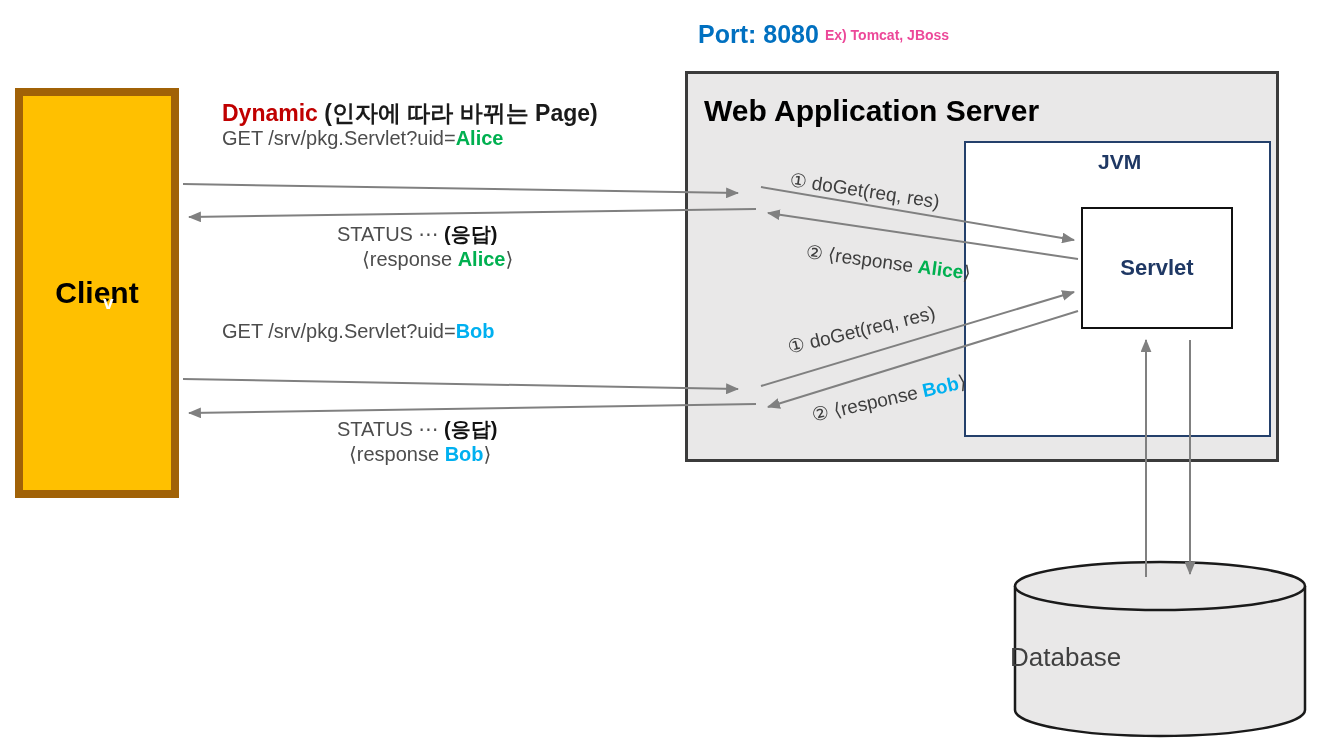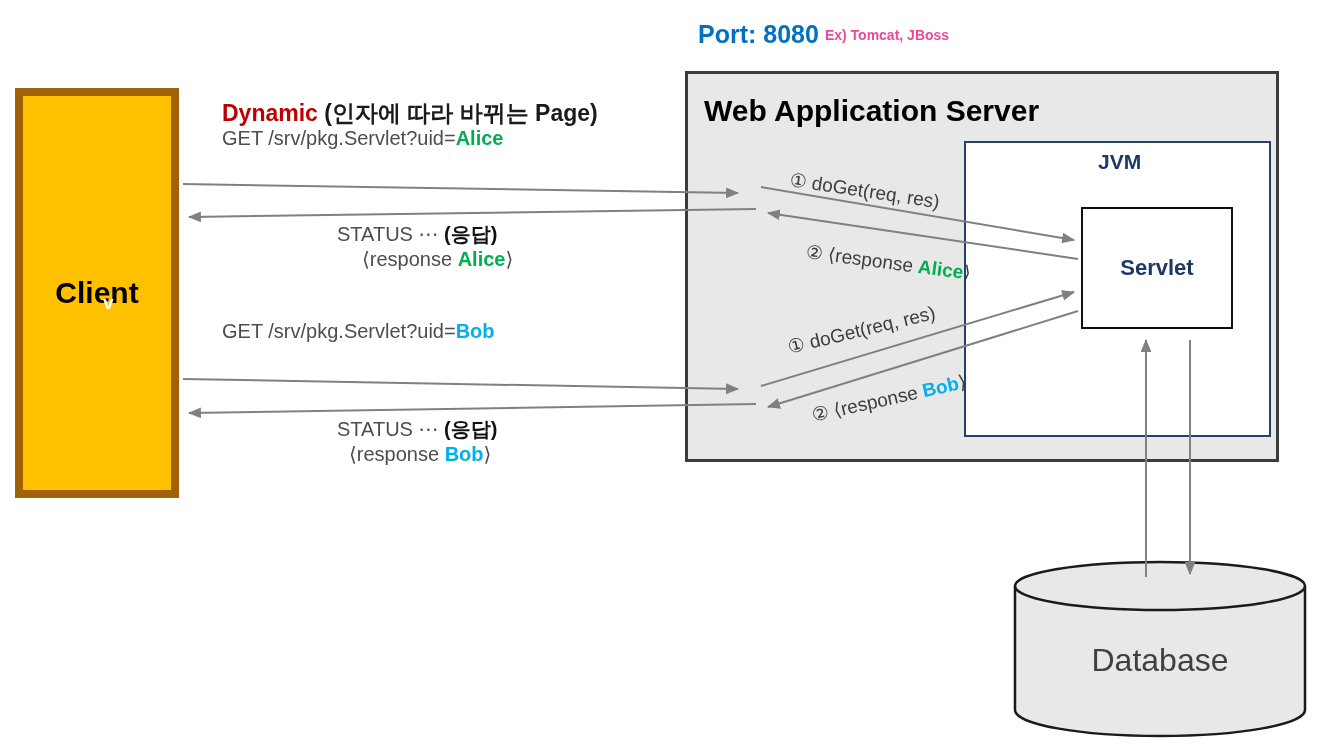--- a/index.html
+++ b/index.html
@@ -43,21 +43,21 @@
   
   .servlet-box {
     position:absolute; left:1081px; top:207px; width:152px; height:122px;
     background:#ffffff; border:2px solid #111; box-sizing:border-box;
     display:flex; align-items:center; justify-content:center;
   }
   .servlet-label { font-size:22px; font-weight:bold; color:#1F3864; }
 
   
   .db-svg { position:absolute; left:1010px; top:558px; }
-  .db-label { position:absolute; left:1010px; top:642px; width:300px; text-align:center; font-size:32px; color:#404040; }
+  .db-label { position:absolute; left:1010px; top:642px; width:300px; font-size:26px; color:#404040; }
 
   
   .arrows { position:absolute; left:0; top:0; pointer-events:none; }
 
   
   .dynamic-line { left:222px; top:98px; font-size:23px; font-weight:bold; }
   .red { color:#C00000; }
   .dark { color:#1a1a1a; }
   .gray-text { color:#4d4d4d; }
   .green { color:#00B050; font-weight:bold; }

